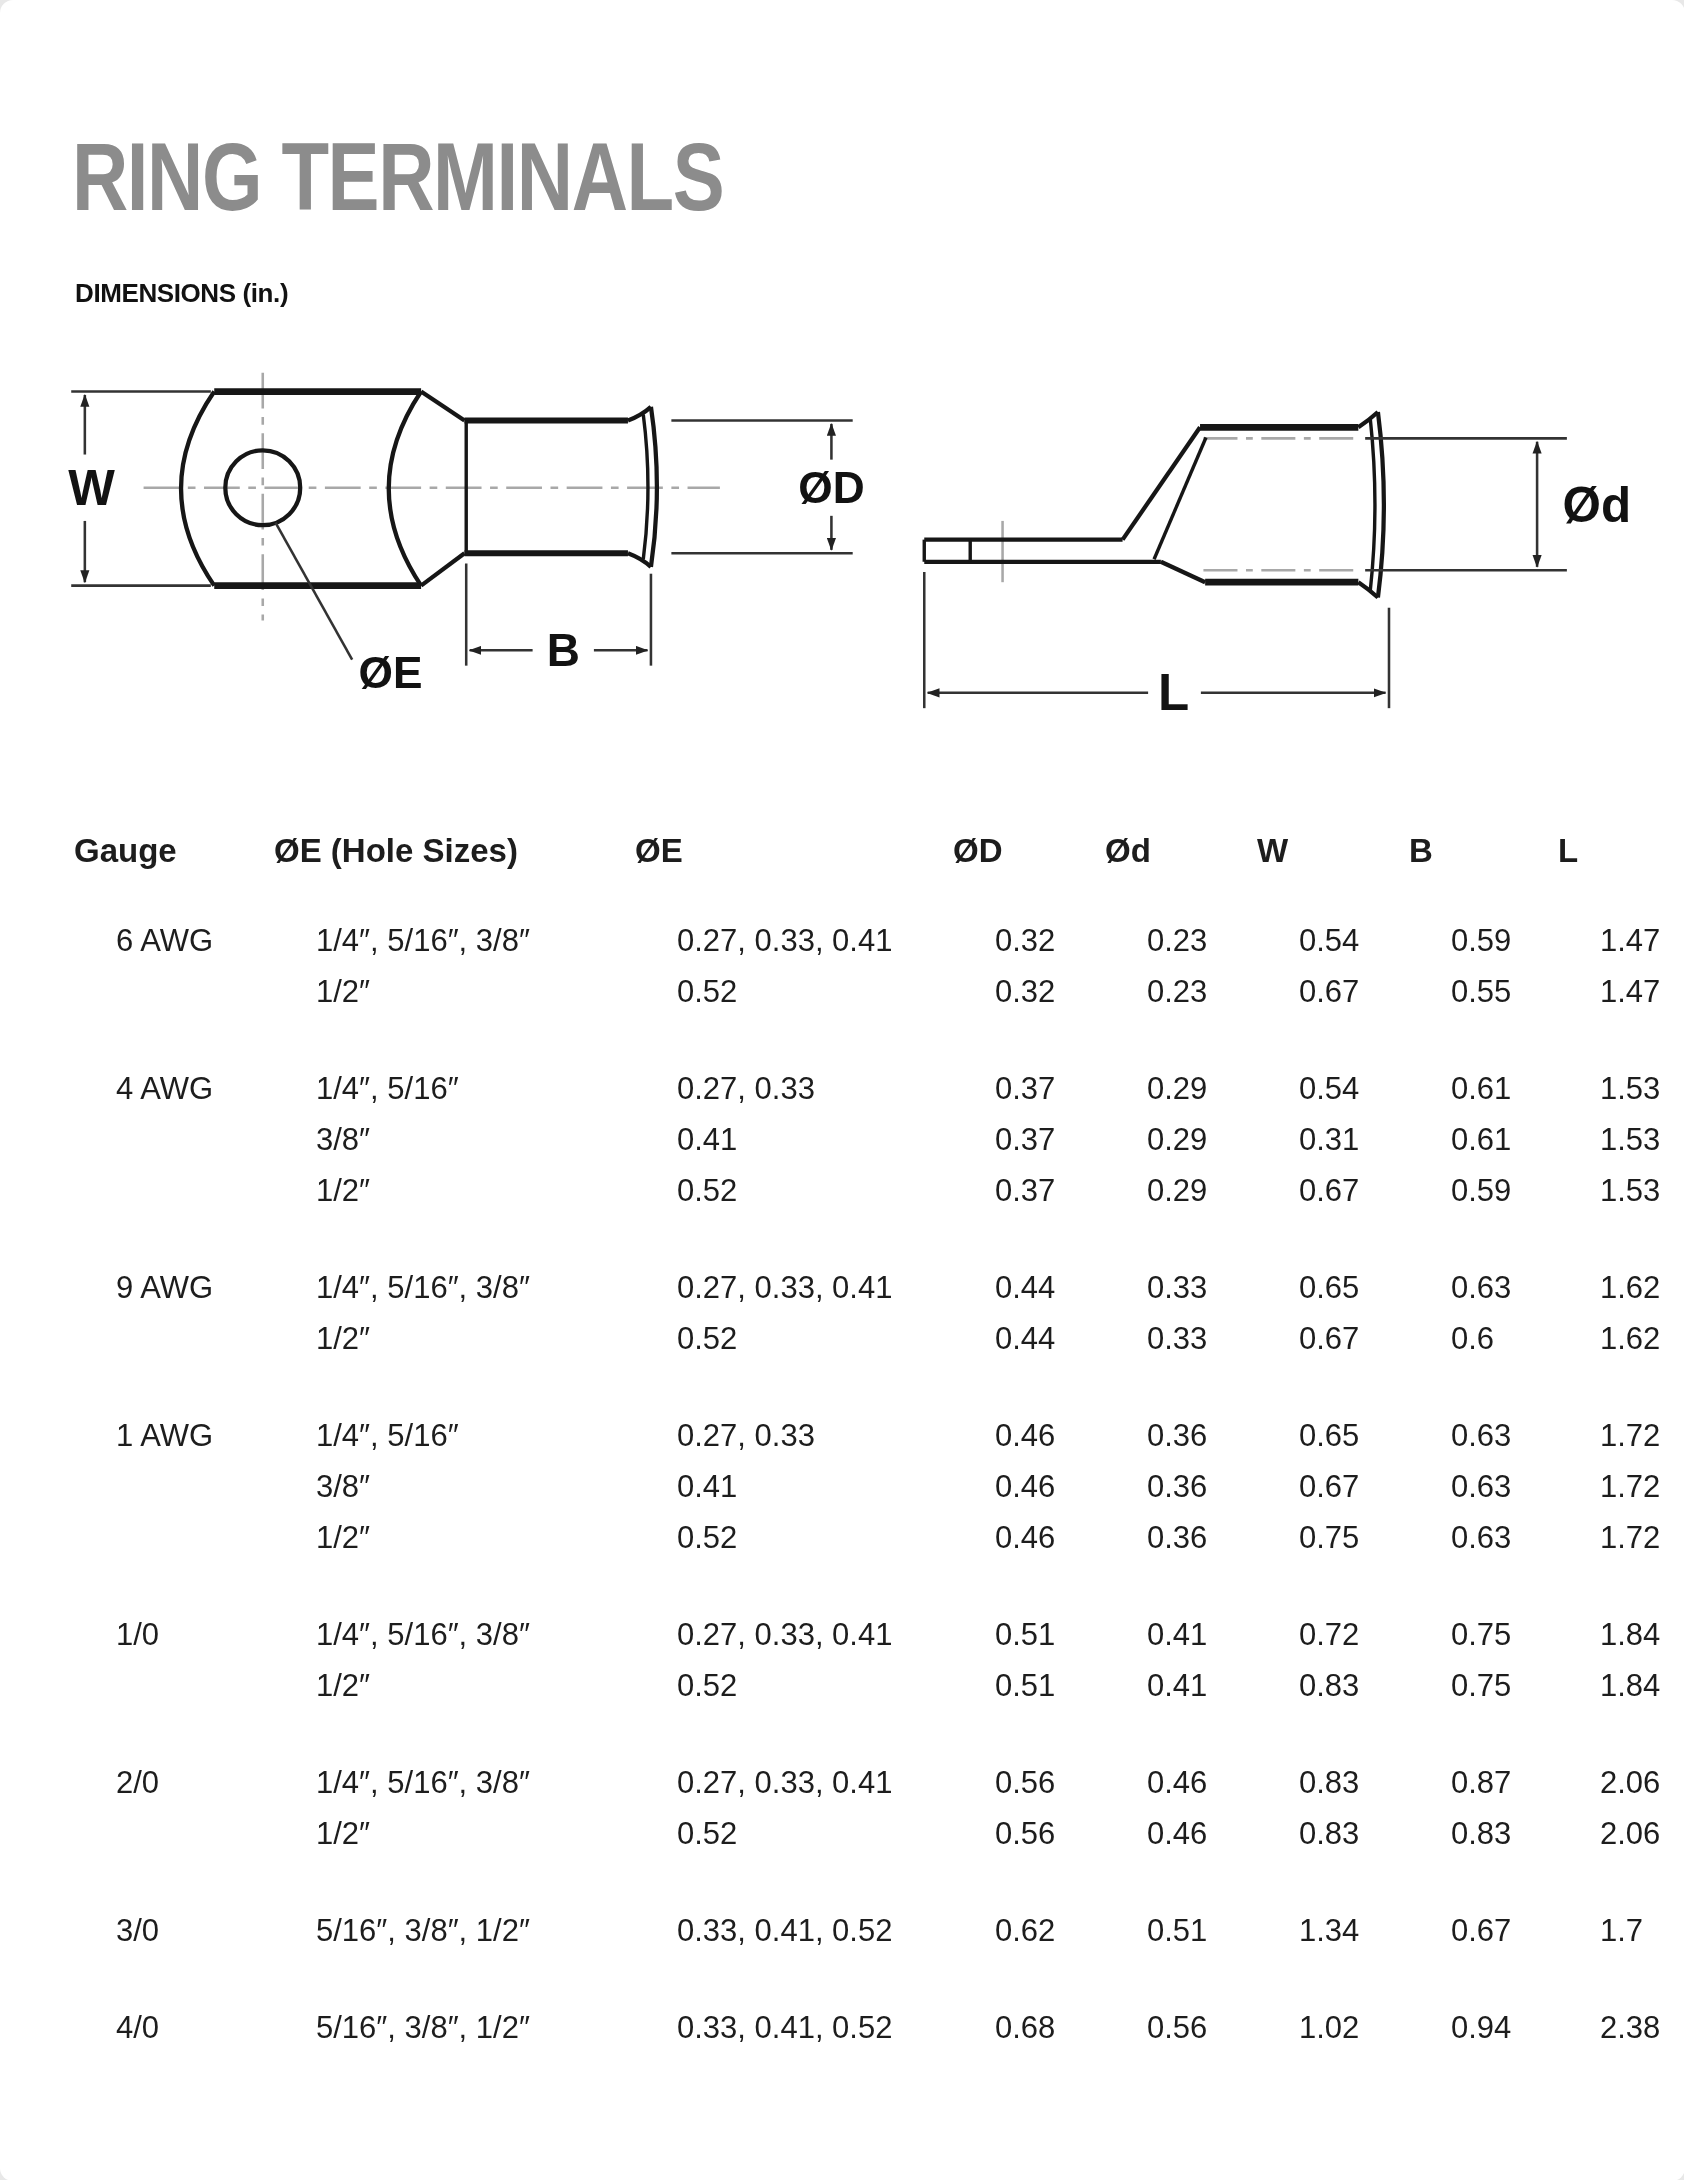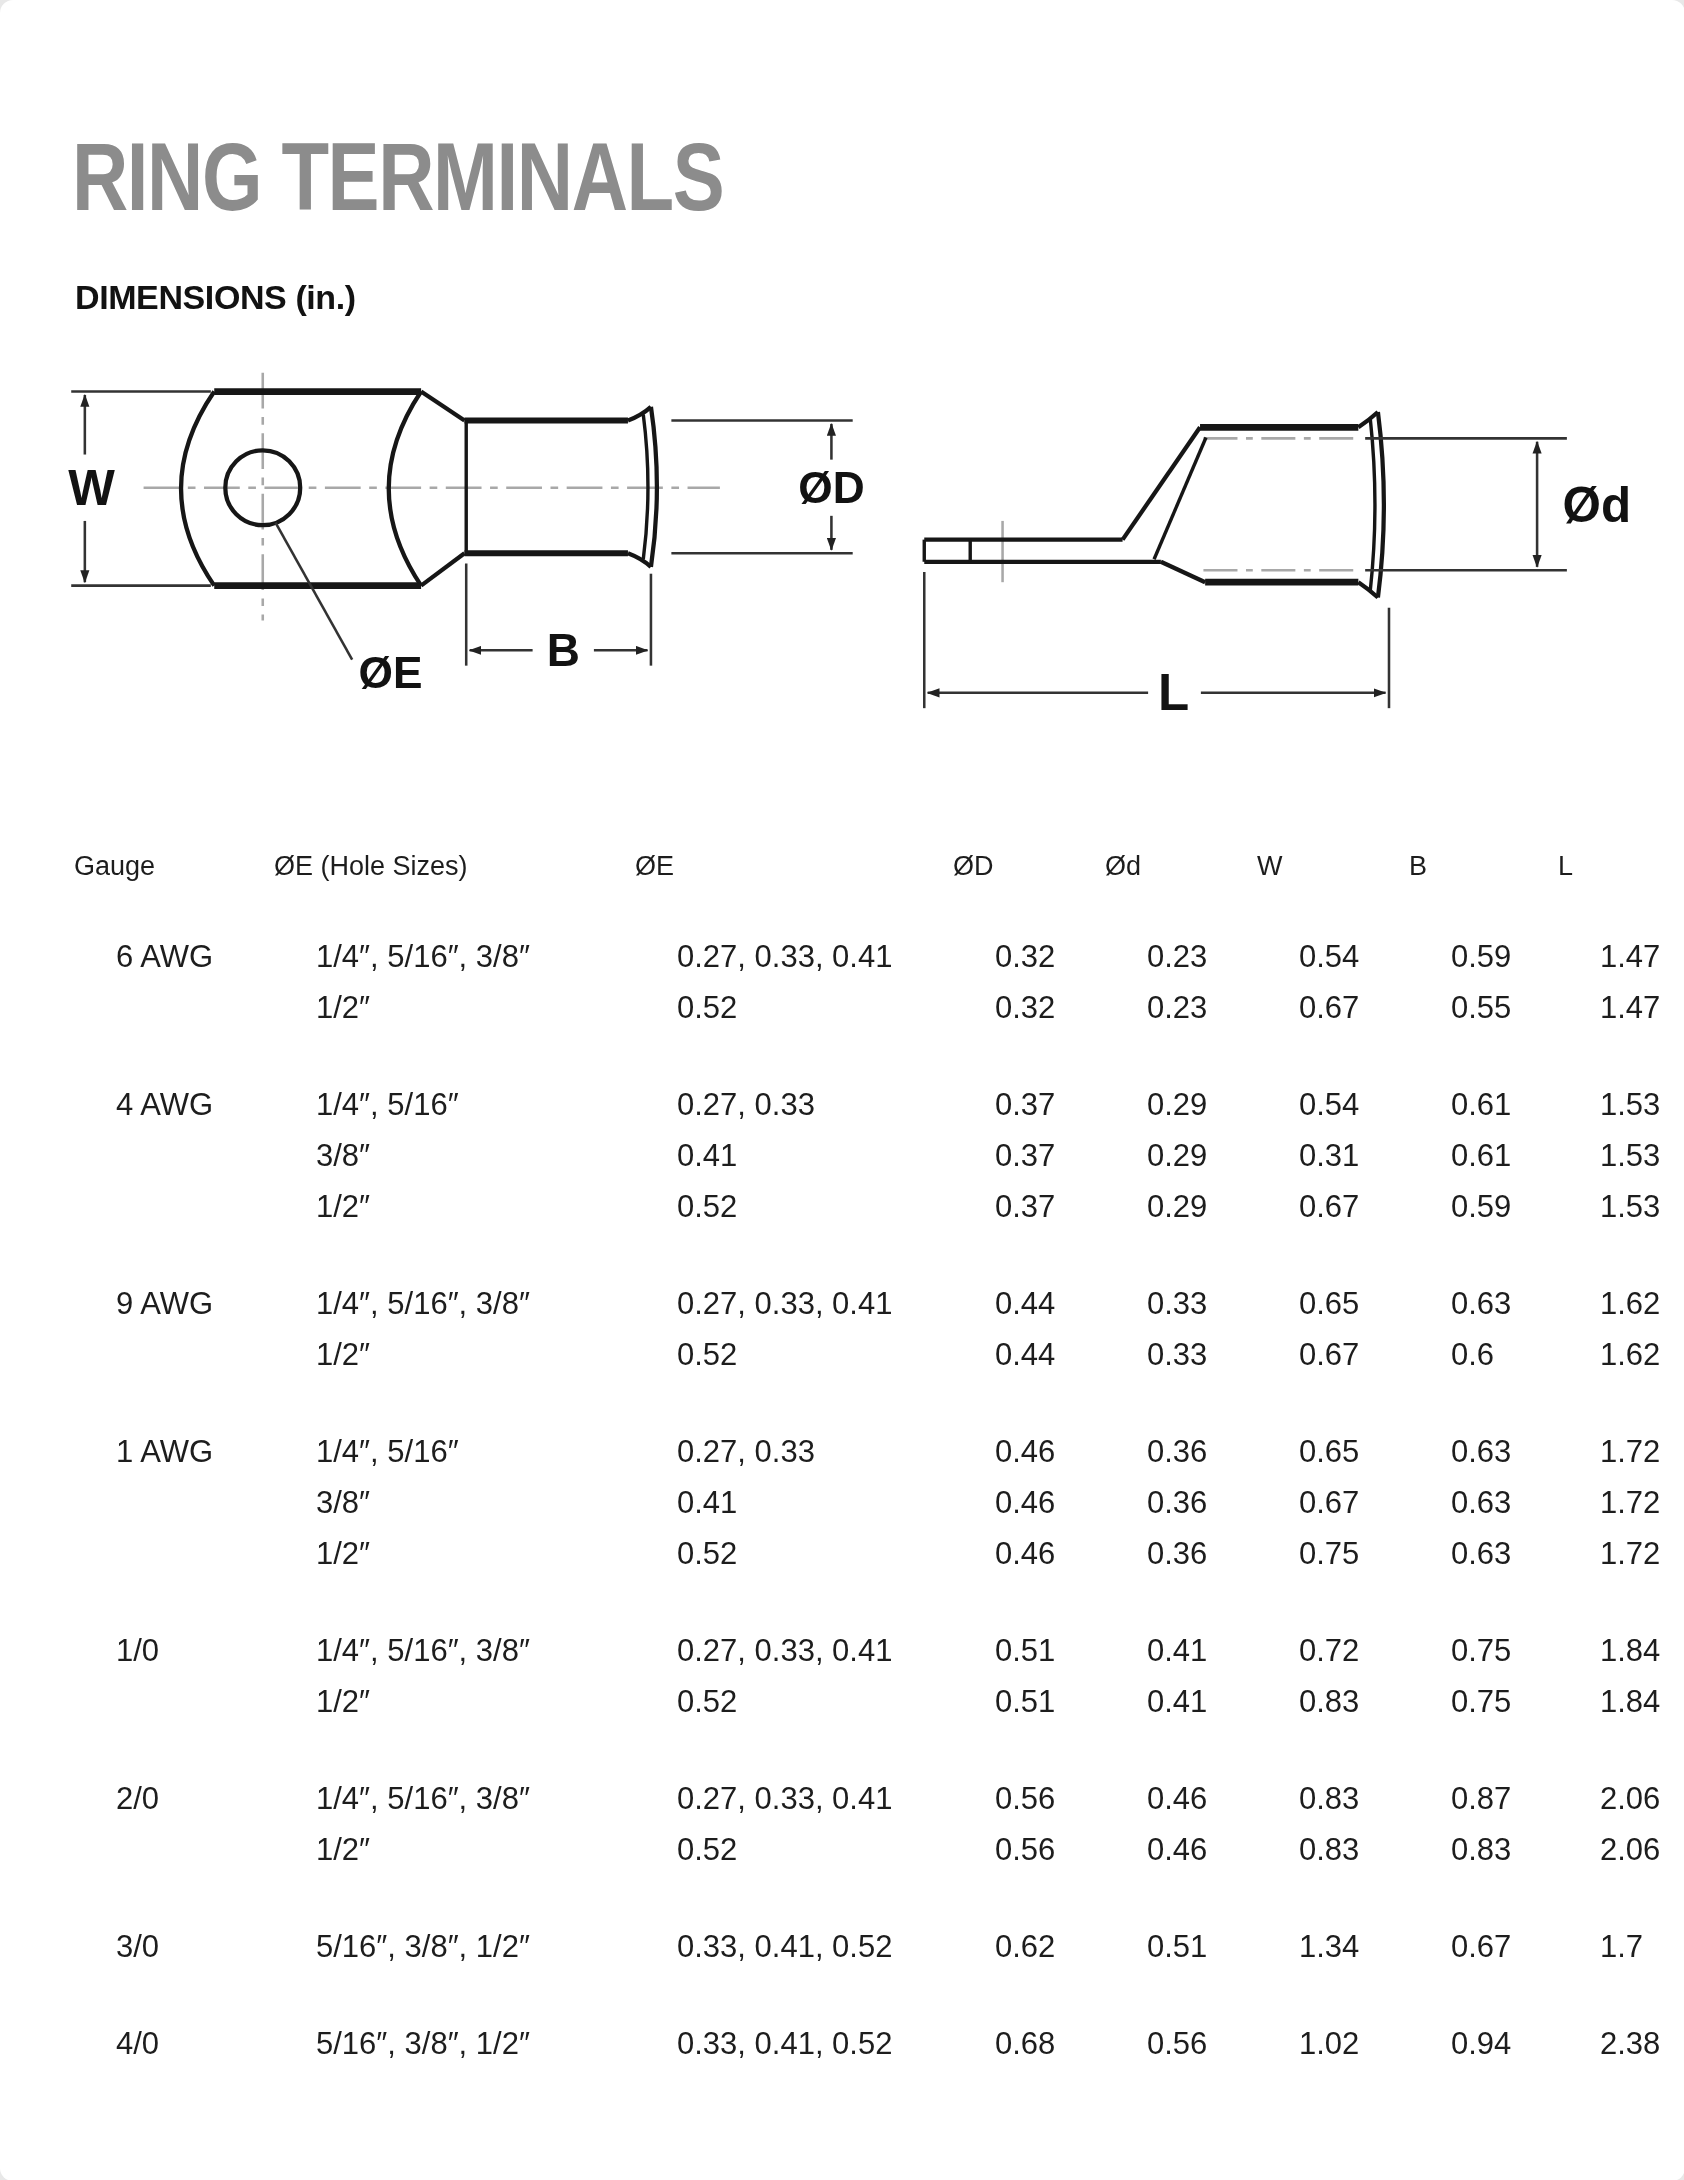--- a/index.html
+++ b/index.html
@@ -1,32 +1,32 @@
 <!DOCTYPE html>
 <html style="font-size:13.6px"><head>
 <meta charset="utf-8">
 <style>
   html,body{margin:0;padding:0;background:#e8e8e8;}
   .page{position:relative;width:1685px;height:2181px;background:#ffffff;overflow:hidden;
         font-family:"Liberation Sans",sans-serif;color:#1d1d1d;border-radius:13px;}
   .title{position:absolute;left:72px;top:128px;font-size:95px;font-weight:800;line-height:1;
          color:#8c8c8c;letter-spacing:-1.7px;white-space:nowrap;
          transform:scale(0.82,1.02);transform-origin:left top;}
-  .subtitle{position:absolute;left:75px;top:278px;font-size:34px;font-weight:700;color:#121212;
+  .subtitle{position:absolute;left:75px;top:278px;font-size:26px;font-weight:700;color:#121212;
             letter-spacing:-0.4px;white-space:nowrap;text-align:center;}
   .svgwrap{position:absolute;}
   #svg-left{left:47px;top:366px;}
   #svg-right{left:894px;top:366px;}
 
   svg text{font-family:"Liberation Sans",sans-serif;font-weight:700;fill:#121212;}
 
   .dtable{position:absolute;left:0;top:825px;width:1685px;font-size:31px;}
   .trow{display:grid;grid-template-columns:200px 361px 318px 152px 152px 152px 149px 1fr;
         height:51px;align-items:center;padding-left:74px;}
-  .thead{font-weight:400;font-size:27px;margin-bottom:39px;margin-top:16px;}
+  .thead{font-weight:700;font-size:33px;margin-bottom:39px;}
   .tgroup{margin-bottom:46px;margin-left:42px;}
   .tcell{white-space:nowrap;}
 </style>
 </head>
 <body>
 
 <div class="page">
 
   <div class="title">RING TERMINALS</div>
   <div class="subtitle">DIMENSIONS (in.)</div>

